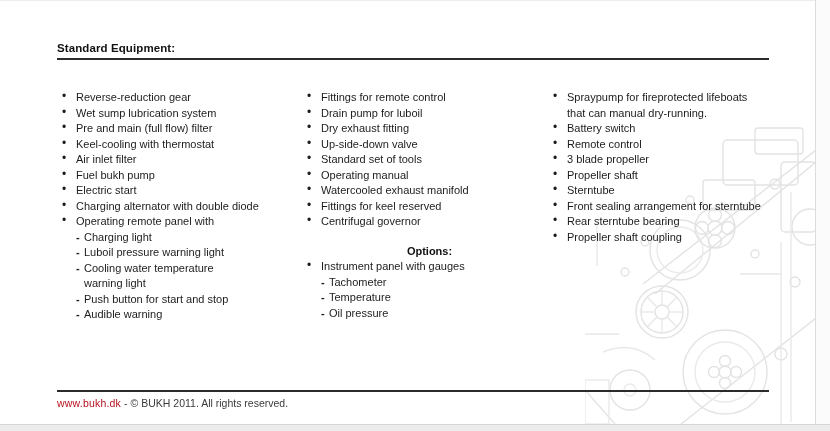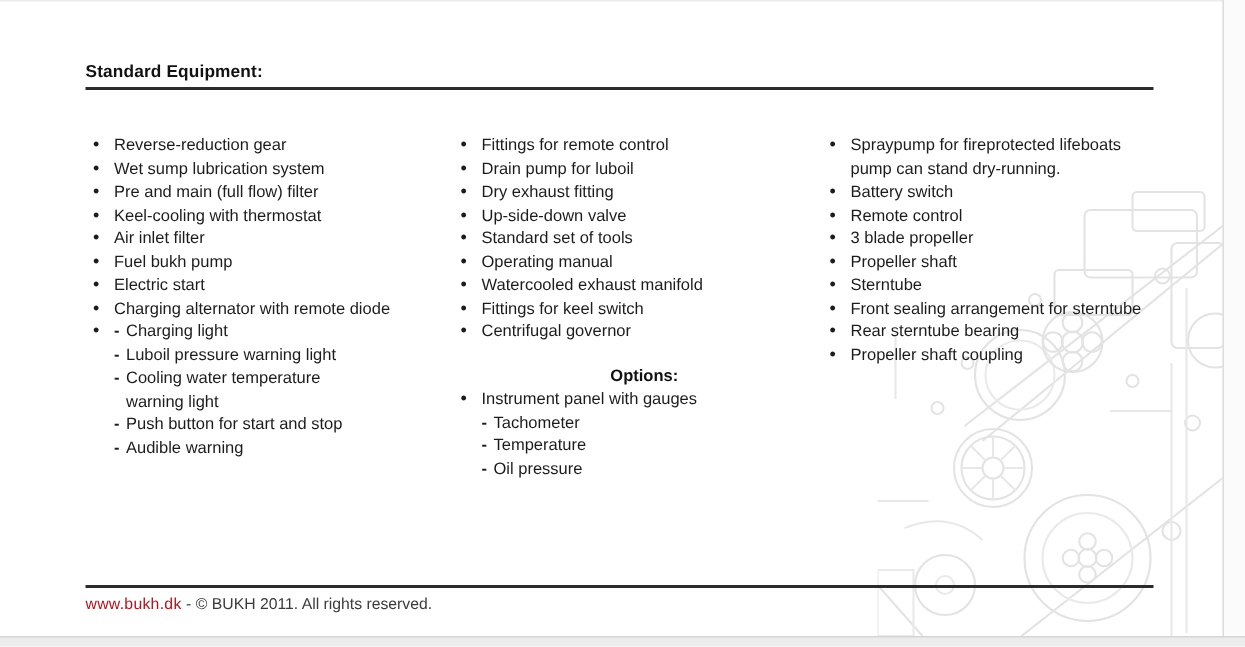--- a/index.html
+++ b/index.html
@@ -114,48 +114,48 @@
   <div class="title-rule"></div>
 
   <div class="col" id="col-0">
       <div class="line main"><span class="bullet">•</span><span>Reverse-reduction gear</span></div>
       <div class="line main"><span class="bullet">•</span><span>Wet sump lubrication system</span></div>
       <div class="line main"><span class="bullet">•</span><span>Pre and main (full flow) filter</span></div>
       <div class="line main"><span class="bullet">•</span><span>Keel-cooling with thermostat</span></div>
       <div class="line main"><span class="bullet">•</span><span>Air inlet filter</span></div>
       <div class="line main"><span class="bullet">•</span><span>Fuel bukh pump</span></div>
       <div class="line main"><span class="bullet">•</span><span>Electric start</span></div>
-      <div class="line main"><span class="bullet">•</span><span>Charging alternator with remote diode</span></div>
-      <div class="line main"><span class="bullet">•</span></div>
+      <div class="line main"><span class="bullet">•</span><span>Charging alternator with double diode</span></div>
+      <div class="line main"><span class="bullet">•</span><span>Operating remote panel with</span></div>
       <div class="line sub"><span class="dash">-</span><span>Charging light</span></div>
       <div class="line sub"><span class="dash">-</span><span>Luboil pressure warning light</span></div>
       <div class="line sub"><span class="dash">-</span><span>Cooling water temperature</span></div>
       <div class="line sub cont"><span>warning light</span></div>
       <div class="line sub"><span class="dash">-</span><span>Push button for start and stop</span></div>
       <div class="line sub"><span class="dash">-</span><span>Audible warning</span></div>
     </div>
   <div class="col" id="col-1">
       <div class="line main"><span class="bullet">•</span><span>Fittings for remote control</span></div>
       <div class="line main"><span class="bullet">•</span><span>Drain pump for luboil</span></div>
       <div class="line main"><span class="bullet">•</span><span>Dry exhaust fitting</span></div>
       <div class="line main"><span class="bullet">•</span><span>Up-side-down valve</span></div>
       <div class="line main"><span class="bullet">•</span><span>Standard set of tools</span></div>
       <div class="line main"><span class="bullet">•</span><span>Operating manual</span></div>
       <div class="line main"><span class="bullet">•</span><span>Watercooled exhaust manifold</span></div>
-      <div class="line main"><span class="bullet">•</span><span>Fittings for keel switch</span></div>
+      <div class="line main"><span class="bullet">•</span><span>Fittings for keel reserved</span></div>
       <div class="line main"><span class="bullet">•</span><span>Centrifugal governor</span></div>
       <div class="options-heading">Options:</div>
       <div class="line main"><span class="bullet">•</span><span>Instrument panel with gauges</span></div>
       <div class="line sub"><span class="dash">-</span><span>Tachometer</span></div>
       <div class="line sub"><span class="dash">-</span><span>Temperature</span></div>
       <div class="line sub"><span class="dash">-</span><span>Oil pressure</span></div>
     </div>
   <div class="col" id="col-2">
       <div class="line main"><span class="bullet">•</span><span>Spraypump for fireprotected lifeboats</span></div>
-      <div class="line main cont"><span>pump can stand dry-running.</span></div>
+      <div class="line main cont"><span>that can manual dry-running.</span></div>
       <div class="line main"><span class="bullet">•</span><span>Battery switch</span></div>
       <div class="line main"><span class="bullet">•</span><span>Remote control</span></div>
       <div class="line main"><span class="bullet">•</span><span>3 blade propeller</span></div>
       <div class="line main"><span class="bullet">•</span><span>Propeller shaft</span></div>
       <div class="line main"><span class="bullet">•</span><span>Sterntube</span></div>
       <div class="line main"><span class="bullet">•</span><span>Front sealing arrangement for sterntube</span></div>
       <div class="line main"><span class="bullet">•</span><span>Rear sterntube bearing</span></div>
       <div class="line main"><span class="bullet">•</span><span>Propeller shaft coupling</span></div>
     </div>
 

